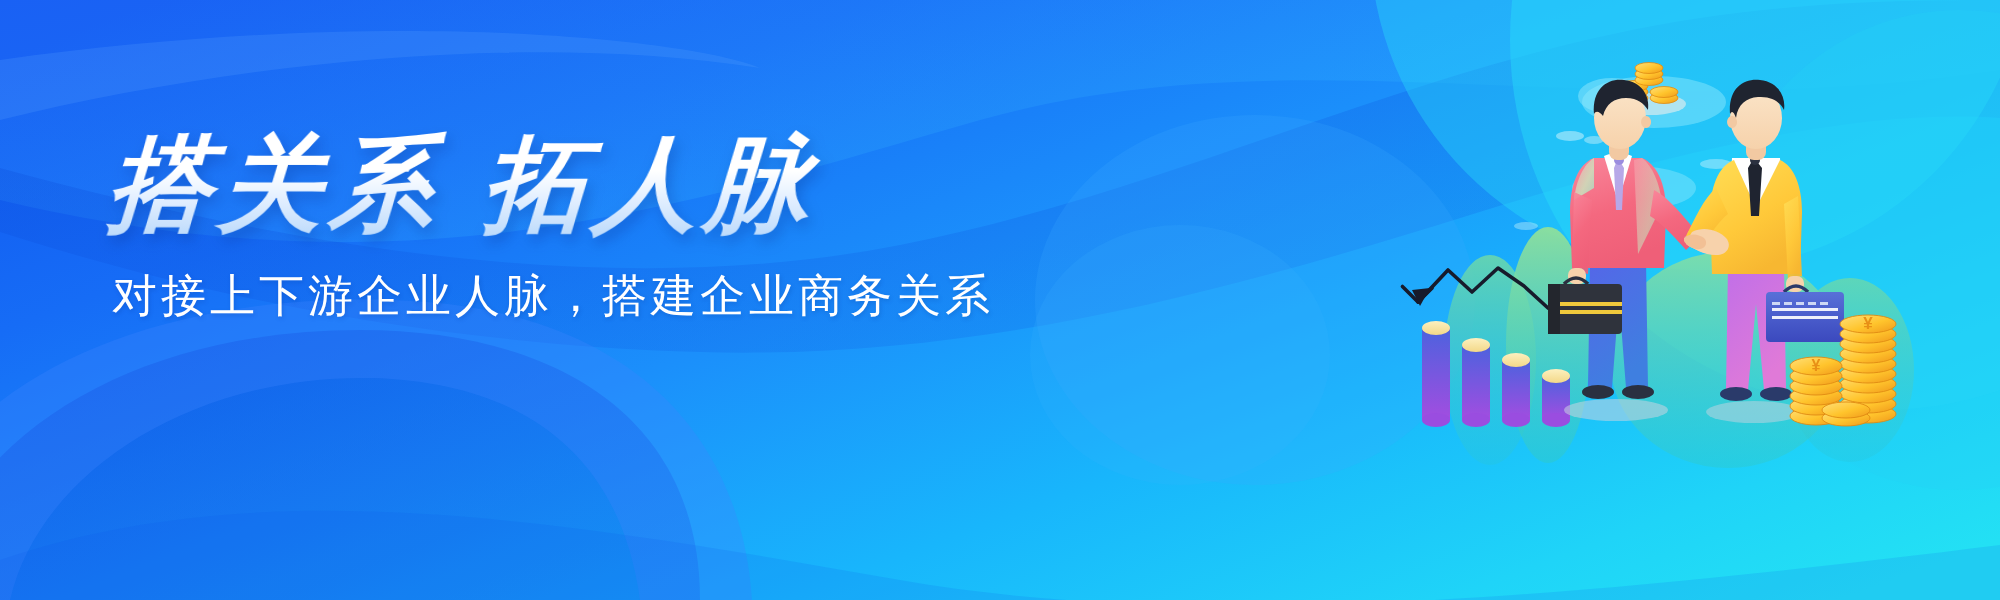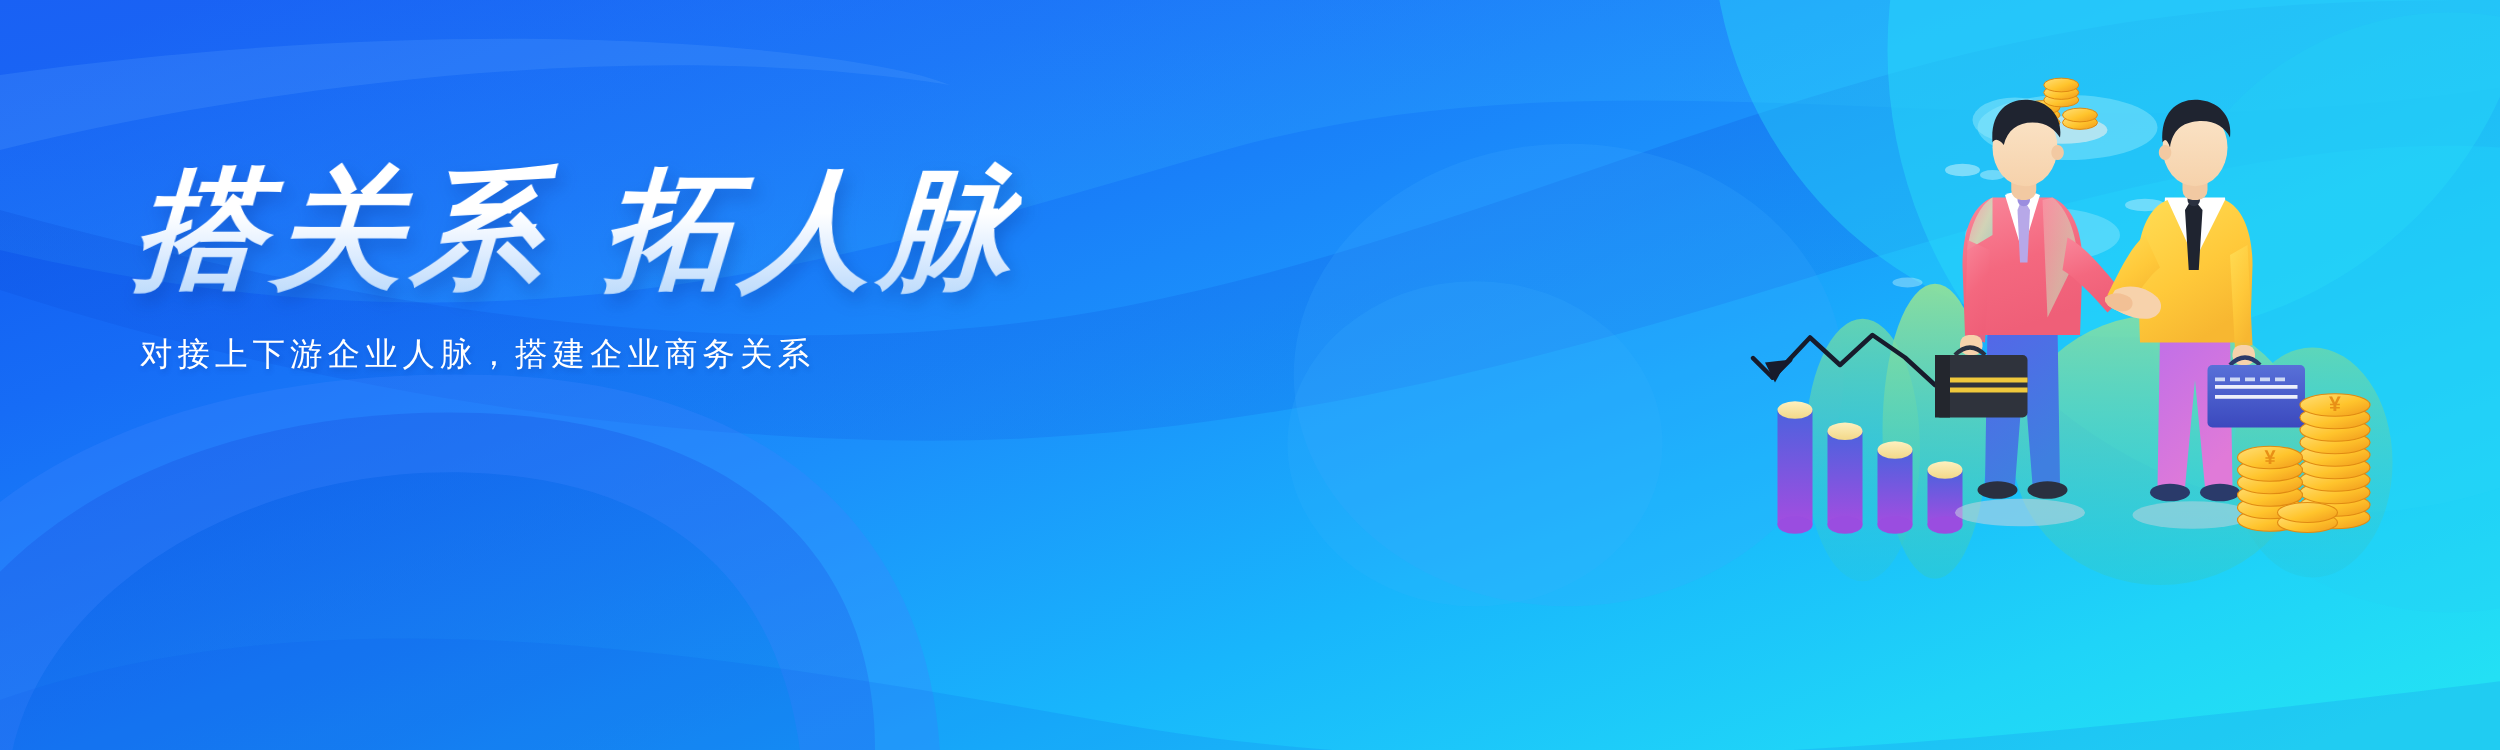--- a/index.html
+++ b/index.html
@@ -46,21 +46,21 @@
     background-clip: text;
     color: transparent;
     -webkit-text-fill-color: transparent;
     filter: drop-shadow(4px 7px 7px rgba(8, 48, 140, 0.30));
     font-style: italic;
     transform: skewX(-3deg);
   }
   .headline .gap { display: inline-block; width: 42px; }
   .subline {
     margin: 26px 0 0 4px;
-    font-size: 26px;
+    font-size: 45px;
     font-weight: 400;
     letter-spacing: 4px;
     color: #ffffff;
     white-space: nowrap;
     text-shadow: 1px 2px 4px rgba(10, 50, 140, 0.22);
     font-family: Liberation Serif, serif;
   }
 
   
   .illustration {

